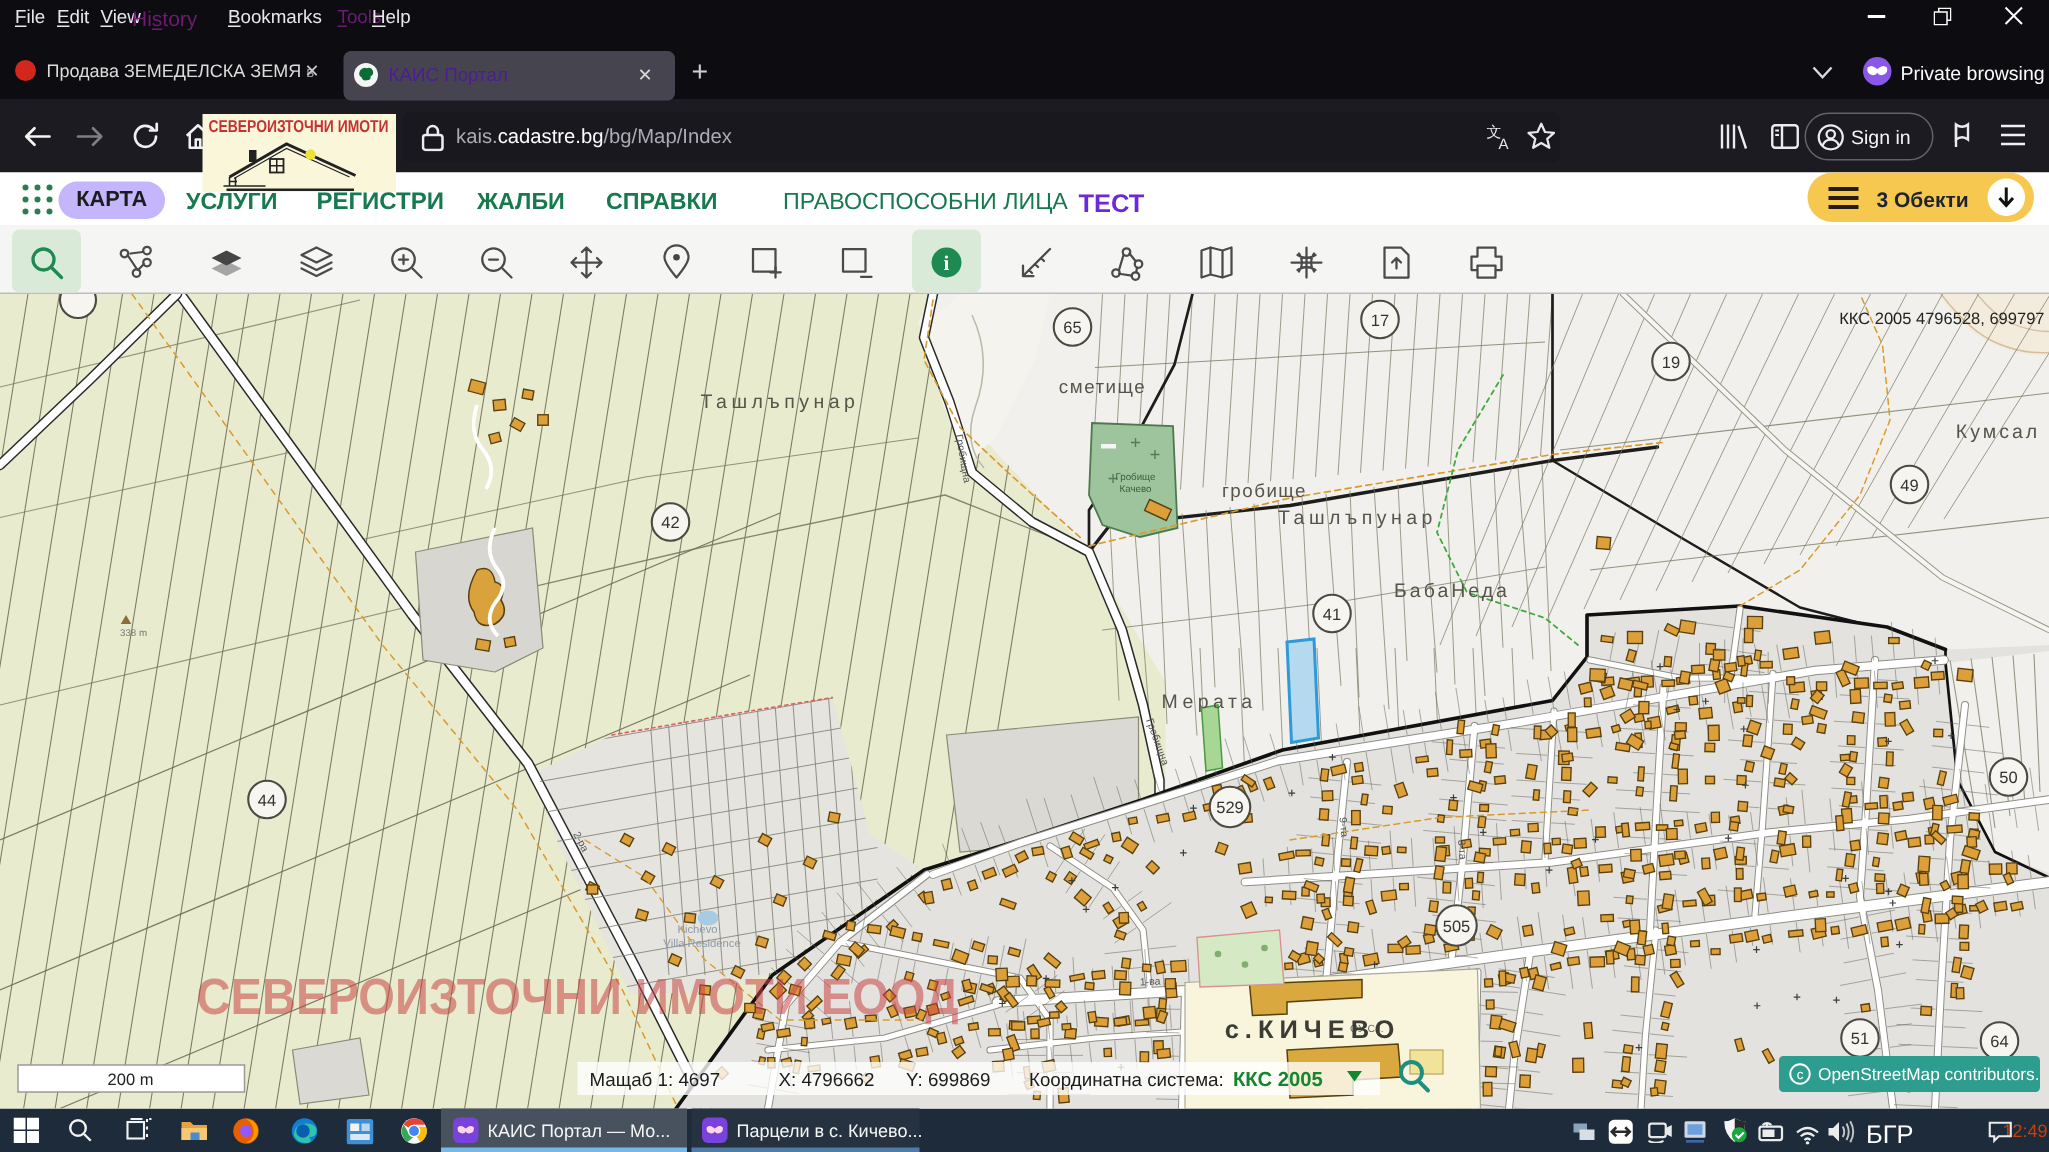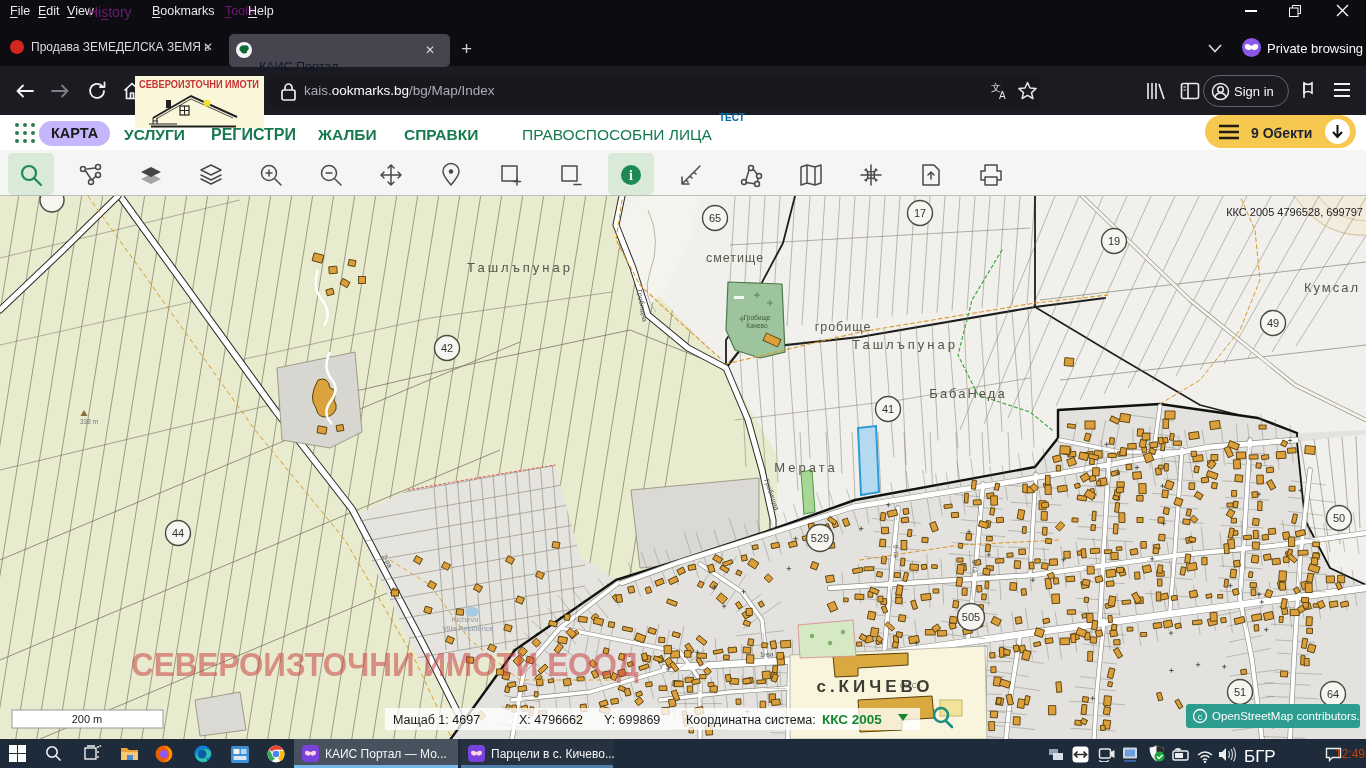--- a/index.html
+++ b/index.html
@@ -32,21 +32,21 @@
   </svg>
 
 <div class="a" style="left:10px;top:40px;width:14px;height:14px;border-radius:50%;background:#d3271d"></div>
 <span class="a" style="left:31px;top:40px;font-size:12px;color:#dcdcdc;white-space:nowrap">Продава ЗЕМЕДЕЛСКА ЗЕМЯ <span style="font-size:10px;color:#999">в</span></span>
 <span class="a" style="left:203px;top:40px;font-size:12px;color:#c9c9c9">✕</span>
 <div class="a" style="left:229px;top:34px;width:221px;height:33px;border-radius:5px;background:#46454f"></div>
 <div class="a" style="left:236px;top:42px;width:16px;height:16px;border-radius:50%;background:#f5f5f5"></div>
 <svg class="a" style="left:236px;top:42px" width="16" height="16" viewBox="0 0 16 16">
     <path d="M4,5 q2,-2.5 4.5,-1.5 q3,-1 4,1.5 q1,2.5 -1.5,4 q0.5,2.5 -2.5,2.5 q-3,0.5 -3.5,-2 q-2.5,-1 -1,-4.5z" fill="#0d6b38"></path>
   </svg>
-<span class="a" style="left:259px;top:60px;font-size:12.5px;color:#0f172a">КАИС Портал</span>
+<span class="a" style="left:259px;top:43px;font-size:12.5px;color:#4c1d95">КАИС Портал</span>
 <span class="a" style="left:425px;top:43px;font-size:12px;color:#dadada">✕</span>
 <span class="a" style="left:461px;top:38px;font-size:19px;color:#cfcfcf">+</span>
 <svg class="a" style="left:1208px;top:44px" width="14" height="9" viewBox="0 0 14 9">
     <path d="M1,1 L7,7.5 L13,1" fill="none" stroke="#d9d9d9" stroke-width="1.6"></path>
   </svg>
 <div class="a" style="left:1242px;top:38px;width:19px;height:19px;border-radius:50%;background:#8a57e8"></div>
 <svg class="a" style="left:1244px;top:42px" width="15" height="11" viewBox="0 0 15 11">
     <path d="M1,3 q2.5,-2 5,0 q1.5,1 1.5,1 q0,0 1.5,-1 q2.5,-2 5,0 q1,4 -3,5 q-2.5,0.5 -3.5,-1.5 q-1,2 -3.5,1.5 q-4,-1 -3,-5z" fill="#fff"></path>
   </svg>
 <span class="a" style="left:1267px;top:41px;font-size:13px;color:#fbfbfb">Private browsing</span>
@@ -62,21 +62,21 @@
     <path d="M18,11 a7,7 0 1 1 -2,-5" fill="none" stroke="#f0f0f3" stroke-width="1.8" stroke-linecap="round"></path>
     <path d="M18.5,2.5 V7 H14" fill="none" stroke="#f0f0f3" stroke-width="1.8" stroke-linecap="round" stroke-linejoin="round"></path>
   </svg>
 <svg class="a" style="left:121px;top:80px" width="22" height="22" viewBox="0 0 22 22">
     <path d="M3.5,10.5 L11,3.5 L18.5,10.5 M5.5,9 V18.5 H16.5 V9 M9.5,18.5 v-5.5 h3 v5.5" fill="none" stroke="#f0f0f3" stroke-width="1.7" stroke-linejoin="round"></path>
   </svg>
 <svg class="a" style="left:281px;top:82px" width="15" height="19" viewBox="0 0 15 19">
     <rect x="1" y="8" width="13" height="10" rx="1.8" fill="none" stroke="#ececf0" stroke-width="1.7"></rect>
     <path d="M4,8 V5.5 a3.5,3.5 0 0 1 7,0 V8" fill="none" stroke="#ececf0" stroke-width="1.7"></path>
   </svg>
-<span class="a" style="left:304px;top:83px;font-size:13.5px;color:#ababb5">kais.<span style="color:#fcfcfe">ookmarks.bg</span>/bg/Map/Index</span>
+<span class="a" style="left:304px;top:83px;font-size:13.5px;color:#ababb5">kais.<span style="color:#fcfcfe">cadastre.bg</span>/bg/Map/Index</span>
 <svg class="a" style="left:989px;top:81px" width="20" height="20" viewBox="0 0 20 20">
     <text x="2" y="10" font-size="10" fill="#e8e8ec" font-family="Liberation Sans">文</text>
     <text x="10" y="18" font-size="10" fill="#e8e8ec" font-family="Liberation Sans">A</text>
   </svg>
 <svg class="a" style="left:1018px;top:81px" width="19" height="19" viewBox="0 0 19 19">
     <path d="M9.5,1.5 L12,7 L18,7.6 L13.5,11.6 L14.9,17.5 L9.5,14.4 L4.1,17.5 L5.5,11.6 L1,7.6 L7,7 Z" fill="none" stroke="#e8e8ec" stroke-width="1.5" stroke-linejoin="round"></path>
   </svg>
 <svg class="a" style="left:1146px;top:81px" width="20" height="20" viewBox="0 0 20 20">
     <path d="M2,2 v16 M6,2 v16 M10,2 v16 M13,3 l5,15" stroke="#ececf0" stroke-width="1.6"></path>
   </svg>
@@ -112,26 +112,26 @@
       <circle cx="11" cy="19" r="2"></circle>
       <circle cx="19" cy="19" r="2"></circle>
     </g>
   </svg>
 <div class="a" style="left:39px;top:121px;width:71px;height:25px;border-radius:13px;background:#c4b5fd;text-align:center;line-height:25px;font-size:14.5px;font-weight:bold;color:#1c1c1c">КАРТА</div>
 <span class="a" style="left:124px;top:126px;font-size:15.5px;font-weight:bold;color:#17794e">УСЛУГИ</span>
 <span class="a" style="left:211px;top:126px;font-size:16px;font-weight:bold;color:#17794e">РЕГИСТРИ</span>
 <span class="a" style="left:318px;top:126px;font-size:15.5px;font-weight:bold;color:#17794e">ЖАЛБИ</span>
 <span class="a" style="left:404px;top:126px;font-size:15.5px;font-weight:bold;color:#17794e">СПРАВКИ</span>
 <span class="a" style="left:522px;top:126px;font-size:15.5px;font-weight:normal;color:#17794e">ПРАВОСПОСОБНИ ЛИЦА</span>
-<span class="a" style="left:719px;top:112px;font-size:10px;font-weight:bold;color:#0369a1">ТЕСТ</span>
+<span class="a" style="left:719px;top:126px;font-size:17px;font-weight:bold;color:#6d28d9">ТЕСТ</span>
 <div class="a" style="left:1205px;top:115px;width:151px;height:33px;border-radius:17px;background:#f6c84f"></div>
 <svg class="a" style="left:1218px;top:124px" width="22" height="16" viewBox="0 0 22 16">
     <path d="M1,2 h20 M1,8 h20 M1,14 h20" stroke="#241c10" stroke-width="2.6"></path>
   </svg>
-<span class="a" style="left:1251px;top:125px;font-size:14px;font-weight:bold;color:#1c2333">9 Обекти</span>
+<span class="a" style="left:1251px;top:125px;font-size:14px;font-weight:bold;color:#1c2333">3 Обекти</span>
 <div class="a" style="left:1325px;top:119px;width:25px;height:25px;border-radius:50%;background:#fff"></div>
 <svg class="a" style="left:1331px;top:124px" width="13" height="15" viewBox="0 0 13 15">
     <path d="M6.5,1 V12 M2,8 L6.5,13 L11,8" fill="none" stroke="#111" stroke-width="2"></path>
   </svg>
 
 <svg class="a" style="left:0;top:150px" width="1366" height="46" viewBox="0 150 1366 46">
     <rect x="8" y="153" width="46" height="42" rx="5" fill="#d9ead9"></rect>
 <rect x="608" y="153" width="46" height="42" rx="5" fill="#d9ead9"></rect>
 <svg x="18" y="162" width="26" height="26" viewBox="0 0 26 26">
       <circle cx="11" cy="11" r="7" fill="none" stroke="#1e8a52" stroke-width="2.2"></circle>

